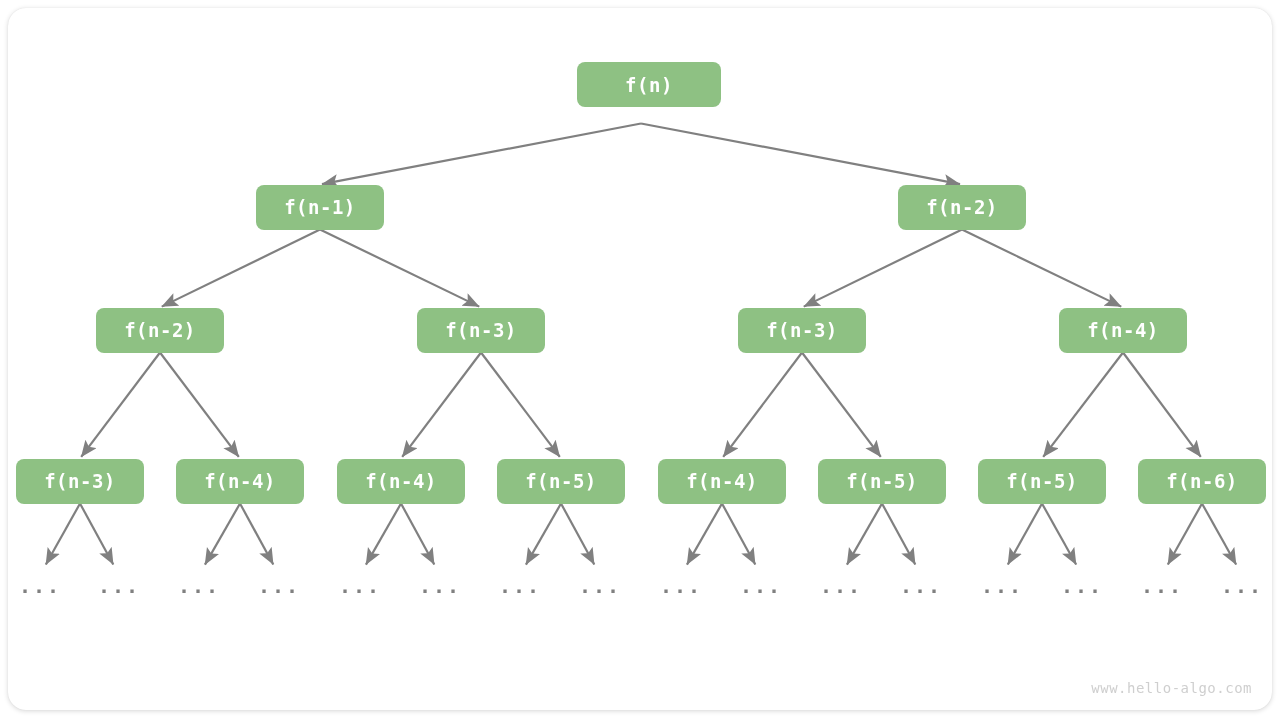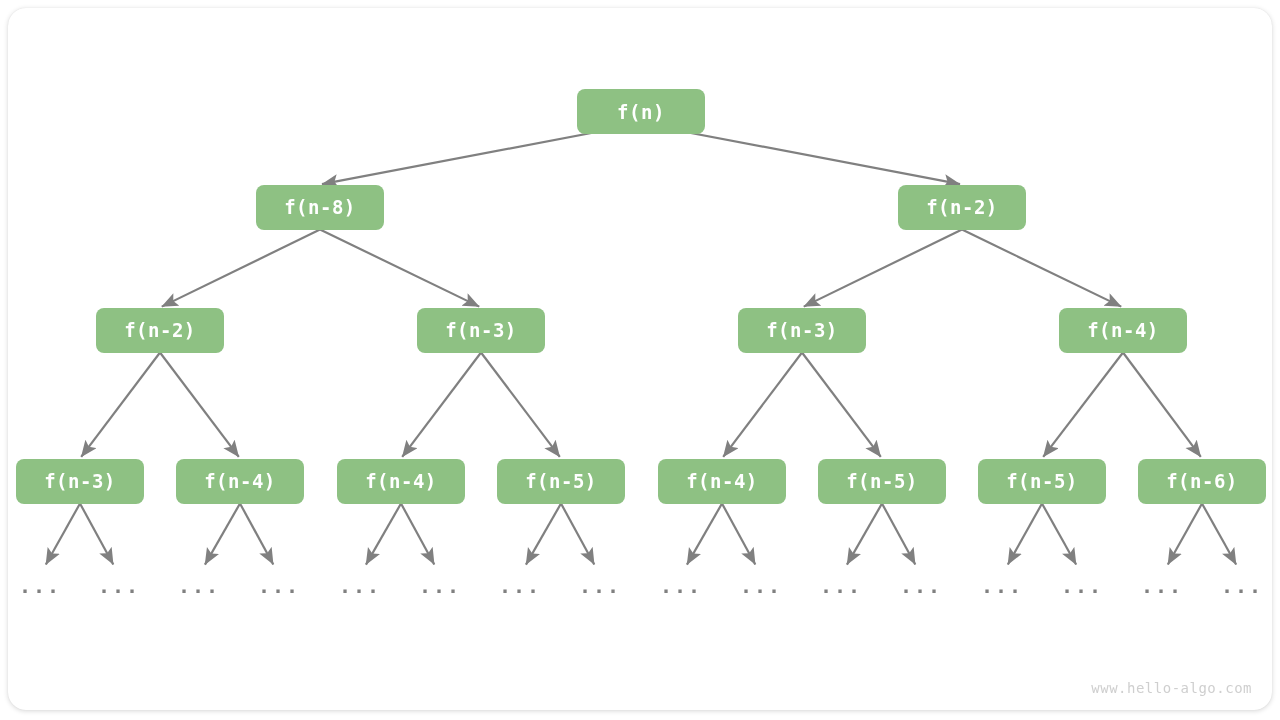--- a/index.html
+++ b/index.html
@@ -120,22 +120,22 @@
         <line x1="882" y1="503.5" x2="846.969339835309" y2="564.5900537018391" stroke="#808080" stroke-width="2.2" stroke-linecap="butt" marker-end="url(#arrowhead)"></line>
         <line x1="882" y1="503.5" x2="915.2537744318331" y2="564.4652531250274" stroke="#808080" stroke-width="2.2" stroke-linecap="butt" marker-end="url(#arrowhead)"></line>
         <line x1="1042" y1="503.5" x2="1007.8587798009552" y2="564.5274311057926" stroke="#808080" stroke-width="2.2" stroke-linecap="butt" marker-end="url(#arrowhead)"></line>
         <line x1="1042" y1="503.5" x2="1076.141220199045" y2="564.5274311057926" stroke="#808080" stroke-width="2.2" stroke-linecap="butt" marker-end="url(#arrowhead)"></line>
         <line x1="1202" y1="503.5" x2="1167.858779800955" y2="564.5274311057926" stroke="#808080" stroke-width="2.2" stroke-linecap="butt" marker-end="url(#arrowhead)"></line>
         <line x1="1202" y1="503.5" x2="1236.141220199045" y2="564.5274311057926" stroke="#808080" stroke-width="2.2" stroke-linecap="butt" marker-end="url(#arrowhead)"></line>
       </g>
   </svg>
 
   <div id="nodes">
-      <div class="node" style="left: 577px; top: 89px; width: 128px; height: 45px; background: rgb(142, 193, 131); color: rgb(255, 255, 255);">f(n)</div>
-      <div class="node" style="left: 256px; top: 184.5px; width: 128px; height: 45px; background: rgb(142, 193, 131); color: rgb(255, 255, 255);">f(n-8)</div>
+      <div class="node" style="left: 577px; top: 62px; width: 144px; height: 45px; background: rgb(142, 193, 131); color: rgb(255, 255, 255);">f(n)</div>
+      <div class="node" style="left: 256px; top: 184.5px; width: 128px; height: 45px; background: rgb(142, 193, 131); color: rgb(255, 255, 255);">f(n-1)</div>
       <div class="node" style="left: 898px; top: 184.5px; width: 128px; height: 45px; background: rgb(142, 193, 131); color: rgb(255, 255, 255);">f(n-2)</div>
       <div class="node" style="left: 96px; top: 307.5px; width: 128px; height: 45px; background: rgb(142, 193, 131); color: rgb(255, 255, 255);">f(n-2)</div>
       <div class="node" style="left: 417px; top: 307.5px; width: 128px; height: 45px; background: rgb(142, 193, 131); color: rgb(255, 255, 255);">f(n-3)</div>
       <div class="node" style="left: 738px; top: 307.5px; width: 128px; height: 45px; background: rgb(142, 193, 131); color: rgb(255, 255, 255);">f(n-3)</div>
       <div class="node" style="left: 1059px; top: 307.5px; width: 128px; height: 45px; background: rgb(142, 193, 131); color: rgb(255, 255, 255);">f(n-4)</div>
       <div class="node" style="left: 16px; top: 458.5px; width: 128px; height: 45px; background: rgb(142, 193, 131); color: rgb(255, 255, 255);">f(n-3)</div>
       <div class="node" style="left: 176px; top: 458.5px; width: 128px; height: 45px; background: rgb(142, 193, 131); color: rgb(255, 255, 255);">f(n-4)</div>
       <div class="node" style="left: 337px; top: 458.5px; width: 128px; height: 45px; background: rgb(142, 193, 131); color: rgb(255, 255, 255);">f(n-4)</div>
       <div class="node" style="left: 497px; top: 458.5px; width: 128px; height: 45px; background: rgb(142, 193, 131); color: rgb(255, 255, 255);">f(n-5)</div>
       <div class="node" style="left: 658px; top: 458.5px; width: 128px; height: 45px; background: rgb(142, 193, 131); color: rgb(255, 255, 255);">f(n-4)</div>

